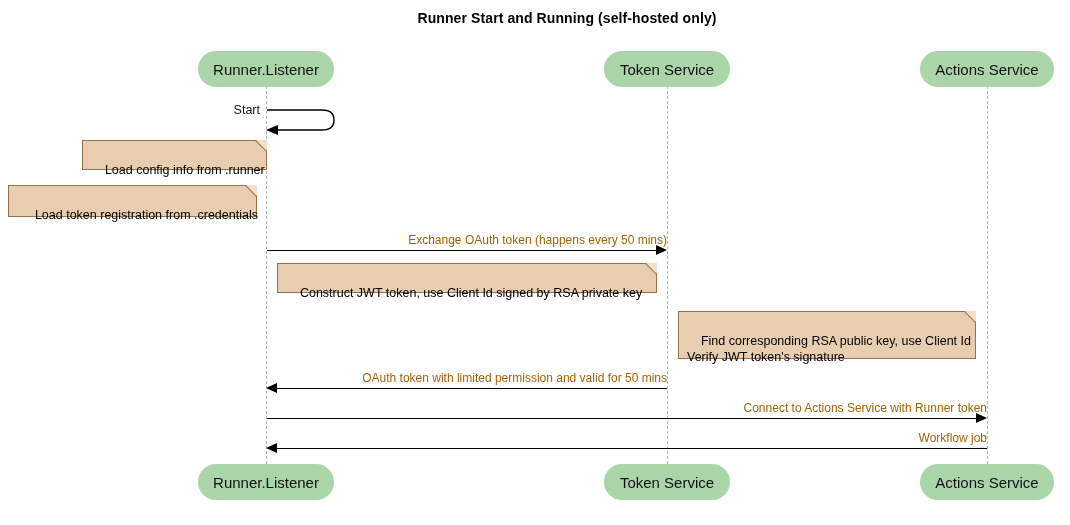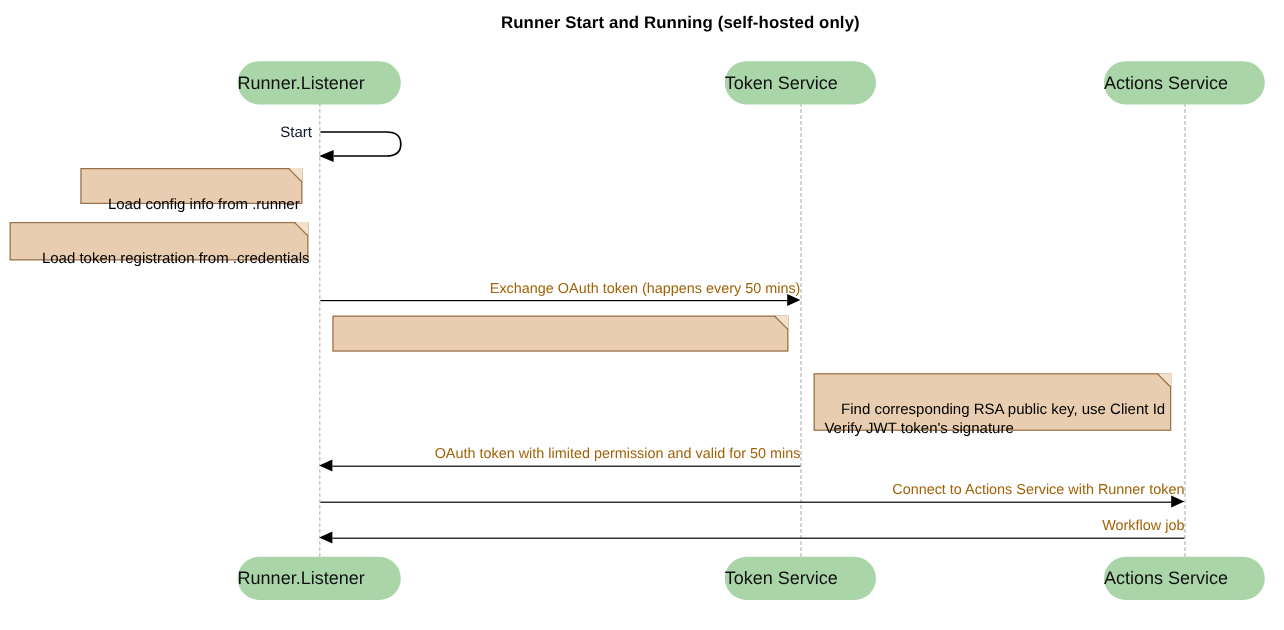--- a/index.html
+++ b/index.html
@@ -44,20 +44,21 @@
   }
 
   
   .participant {
     position: absolute;
     height: 36px;
     border-radius: 18px;
     background: #a9d5a9;
     display: flex;
     align-items: center;
+    justify-content: center;
     font-size: 15px;
     color: #111;
     box-sizing: border-box;
   }
 
   
   .note {
     position: absolute;
     background: #e8cdb0;
     border: 1px solid #97714a;
@@ -160,33 +161,34 @@
   </div>
 
   <div class="self-label" style="left:196px; top:103px; width:64px;">Start</div>
   <div class="selfmsg" style="left:262px; top:104px;">
     <svg width="80" height="32" viewBox="0 0 80 32">
       <path d="M 5 6 L 60 6 Q 72 6 72 16 Q 72 26 60 26 L 16 26" fill="none" stroke="#000" stroke-width="1.4"></path>
       <polygon points="16,21 4,26 16,31" fill="#000"></polygon>
     </svg>
   </div>
 
-  <div class="note" style="left:67px; top:140px; width:185px; height:30px;">
+  <div class="note" style="left:82px; top:140px; width:185px; height:30px;">
     <span>Load config info from .runner</span>
     <span class="dogear"></span>
     <span class="dogear-edge"></span>
   </div>
 
   <div class="note" style="left:8px; top:185px; width:249px; height:32px;padding-left:12px;">
     <span>Load token registration from .credentials</span>
     <span class="dogear"></span>
     <span class="dogear-edge"></span>
   </div>
 
   <div class="note" style="left:277px; top:263px; width:380px; height:30px;">
+    <span>Construct JWT token, use Client Id signed by RSA private key</span>
     <span class="dogear"></span>
     <span class="dogear-edge"></span>
   </div>
 
   <div class="note" style="left:678px; top:311px; width:298px; height:48px;">
     <span>Find corresponding RSA public key, use Client Id
 Verify JWT token's signature</span>
     <span class="dogear"></span>
     <span class="dogear-edge"></span>
   </div>

